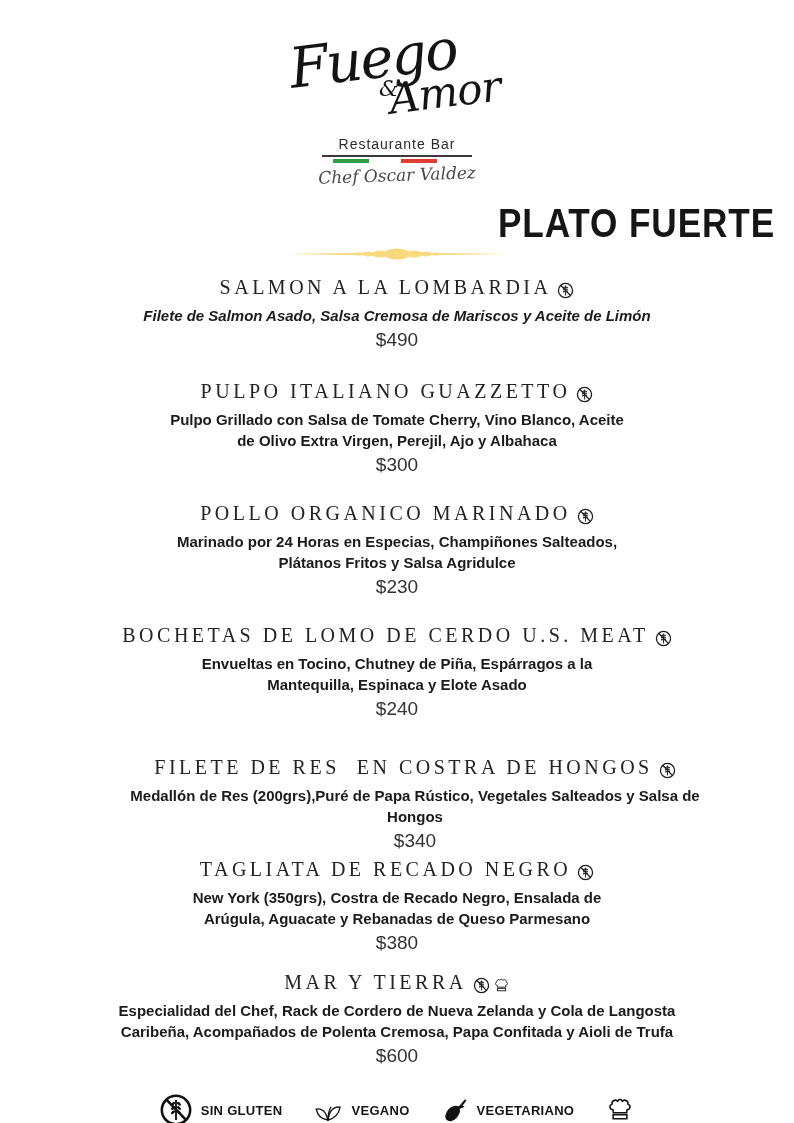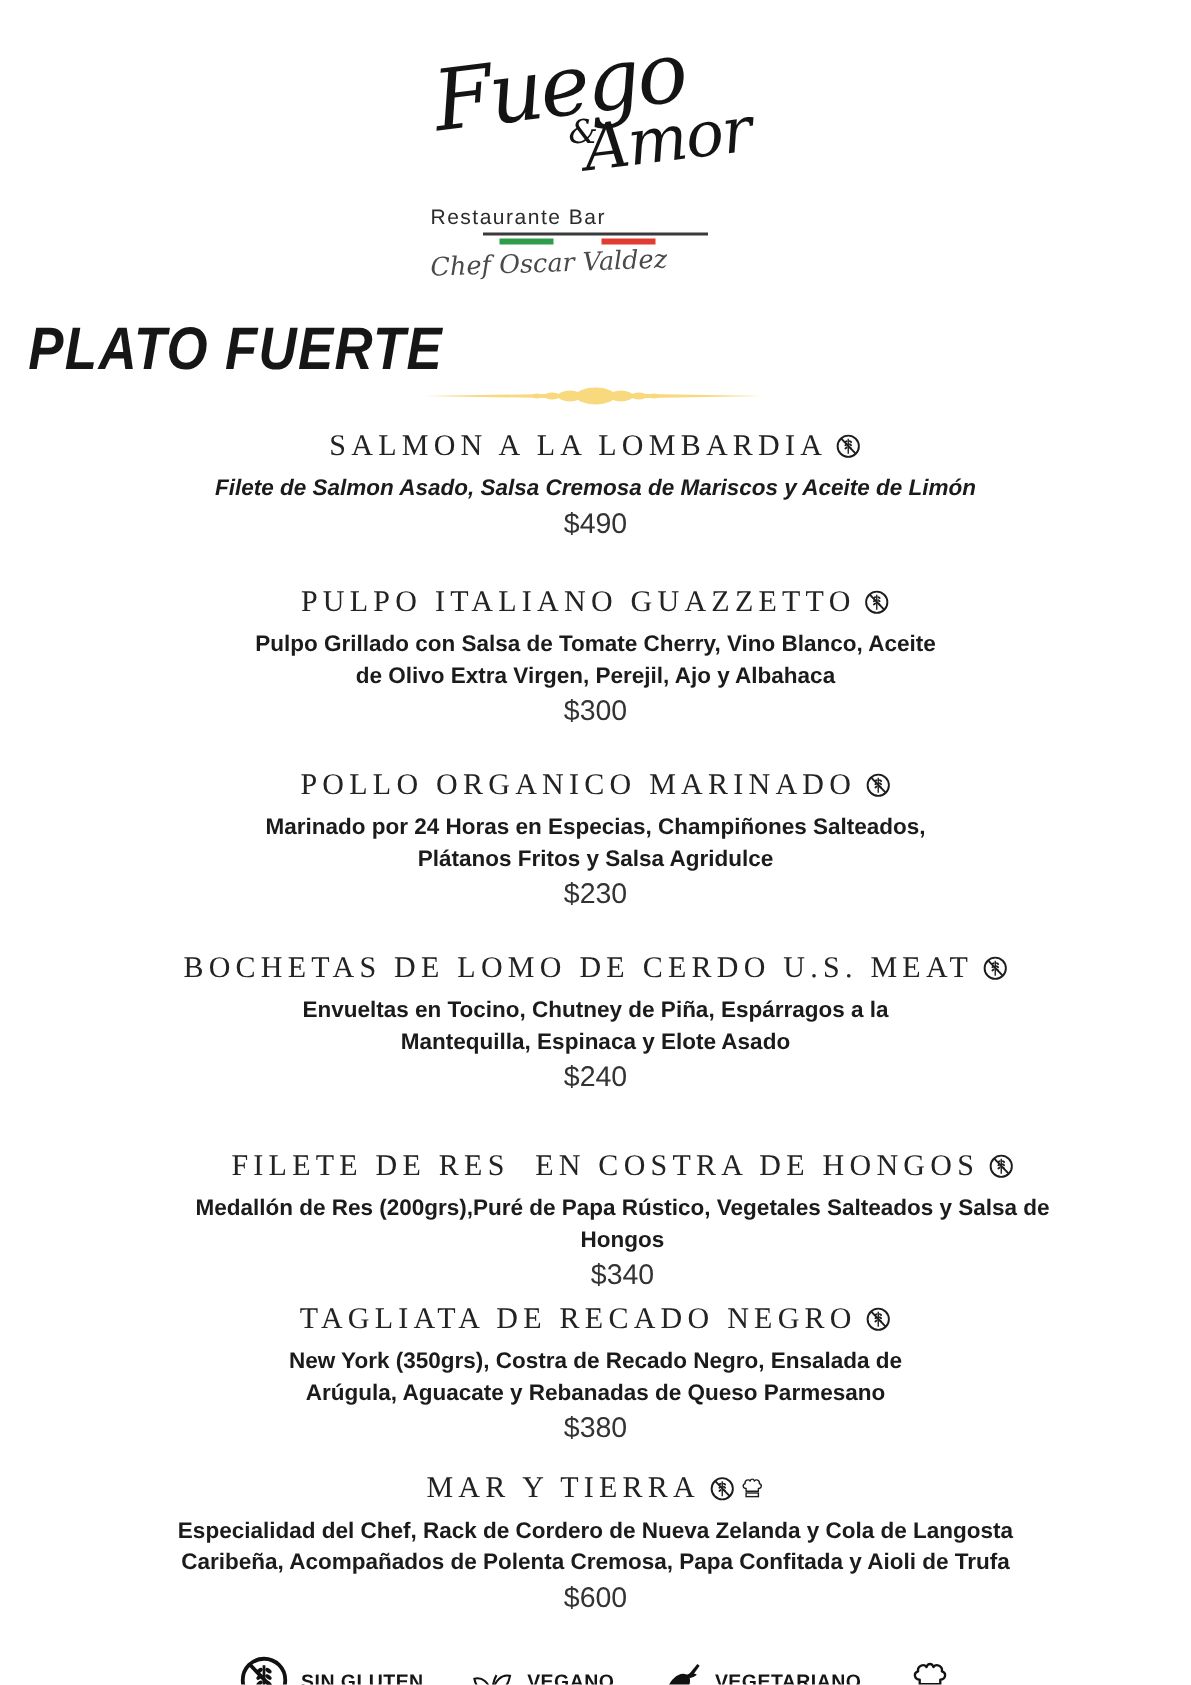--- a/index.html
+++ b/index.html
@@ -19,49 +19,49 @@
   }
   .brand-amp{
     position:absolute;left:142px;top:46px;
     font-family:"DejaVu Serif",serif;font-style:italic;font-size:22px;color:#141414;
   }
   .brand-amor{
     position:absolute;left:152px;top:38px;
     font-family:"DejaVu Serif",serif;font-style:italic;font-size:42px;
     color:#141414;transform:rotate(-7deg);letter-spacing:-1px;
   }
-  .brand-sub{width:220px;margin:4px auto 0;}
+  .brand-sub{width:220px;margin:4px auto 0;text-align:center;}
   .brand-subtitle{font-size:14px;letter-spacing:1px;color:#2b2b2b;}
   .brand-rule{width:150px;height:2px;background:#3a3a3a;margin:3px auto 2px;}
   .brand-flag{width:104px;margin:0 auto;display:flex;justify-content:space-between;transform:translateX(-12px);}
   .brand-flag .seg{width:36px;height:4px;}
   .brand-signature{
     margin-top:2px;font-family:"DejaVu Serif",serif;font-style:italic;
     font-size:17px;color:#4a4a4a;transform:rotate(-2deg);
   }
 
   
-  .title-wrap{text-align:left;margin-top:26px;font-style:italic;}
+  .title-wrap{text-align:right;margin-top:16px;}
   .page-title{
     display:inline-block;font-size:40px;font-weight:800;letter-spacing:1px;
     color:#161616;transform:scaleX(0.88);white-space:pre;
   }
   .divider-wrap{text-align:center;margin-top:0px;height:16px;}
 
   
   .menu{margin-top:14px;text-align:center;}
   .menu-item{margin-bottom:26px;}
   .menu-item:nth-child(1){margin-bottom:29px;}
   .menu-item:nth-child(4){margin-bottom:36px;}
   .menu-item:nth-child(5){margin-bottom:6px;margin-left:36px;}
   .menu-item:nth-child(6){margin-bottom:17px;}
   .item-name{
     margin:0;font-family:"Liberation Serif",serif;font-weight:400;
     font-size:20px;letter-spacing:3.5px;color:#232323;white-space:pre;
-    display:flex;align-items:center;justify-content:center;gap:6px;
+    display:flex;align-items:flex-end;justify-content:center;gap:6px;
   }
   .item-name .icons{display:inline-flex;align-items:center;gap:3px;}
   .item-name svg{width:17px;height:17px;color:#1d1d1d;flex:none;}
   .item-desc{
     margin:6px auto 2px;max-width:732px;font-size:15px;font-weight:bold;
     line-height:21px;color:#1b1b1b;white-space:pre-line;
   }
   .item-desc.italic{font-style:italic;}
   .item-price{font-size:19px;font-weight:400;color:#333;margin-top:3px;}
 

